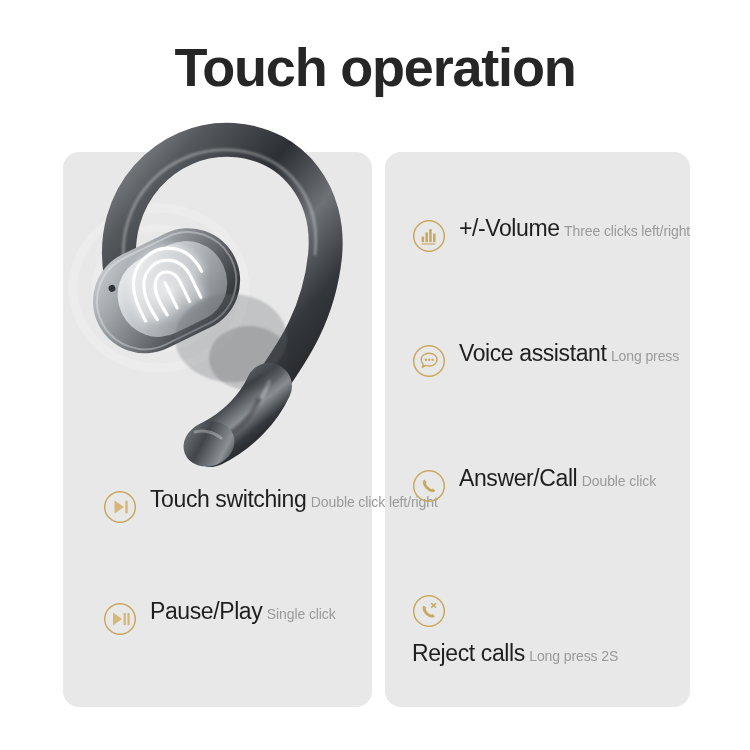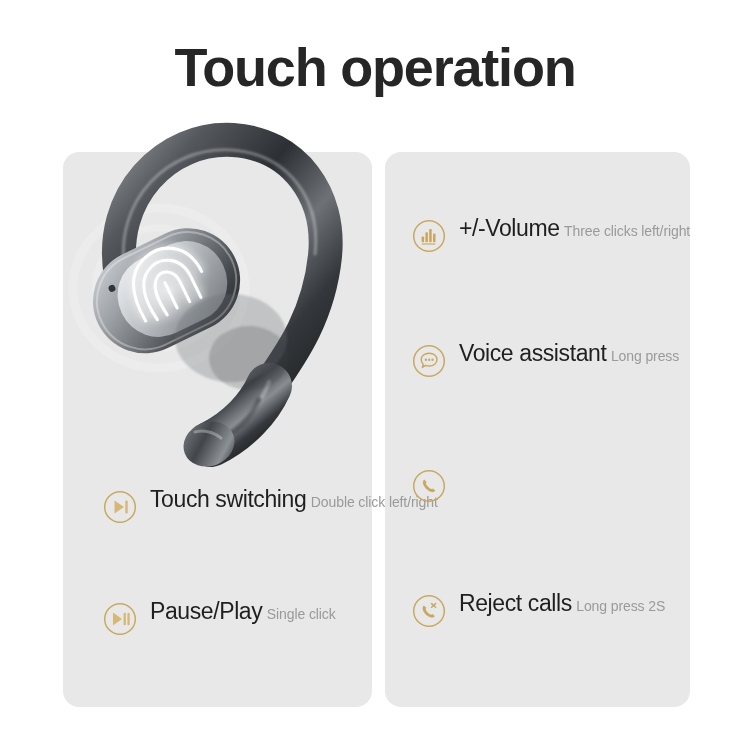--- a/index.html
+++ b/index.html
@@ -93,21 +93,21 @@
     white-space: nowrap;
   }
 
   
   .f-song   { left: 103px; top: 487px; }
   .f-pause  { left: 103px; top: 599px; text-align: center; }
   
   .f-volume { left: 412px; top: 216px; }
   .f-voice  { left: 412px; top: 341px; }
   .f-answer { left: 412px; top: 466px; }
-  .f-reject { left: 412px; top: 591px; }
+  .f-reject { left: 412px; top: 591px; flex-direction: column; }
 </style>
 </head>
 <body>
 
 <div class="page-title">Touch operation</div>
 
 <div class="card card-left"></div>
 <div class="card card-right"></div>
 
 <div class="product-stage">
@@ -274,20 +274,24 @@
 
 <div class="feature f-answer">
   <span class="feature-icon">
     <svg width="34" height="34" viewBox="0 0 34 34" xmlns="http://www.w3.org/2000/svg">
       <circle cx="17" cy="17" r="15.3" fill="none" stroke="#c9a961" stroke-width="1.5"></circle>
       <path d="M12.2 10.6 C 11.1 11.7, 10.6 13.1, 11.0 14.6 C 11.9 18.3, 15.7 22.1, 19.4 23.0
                C 20.9 23.4, 22.3 22.9, 23.4 21.8 L 21.0 19.4 C 20.4 20.0, 19.6 20.2, 18.9 19.9
                C 17.1 19.1, 14.9 16.9, 14.1 15.1 C 13.8 14.4, 14.0 13.6, 14.6 13.0 Z" fill="#c9a961"></path>
     </svg>
   </span>
+  <span class="feature-text">
+    <span class="feature-title">Answer/Call</span>
+    <span class="feature-sub">Double click</span>
+  </span>
 </div>
 
 <div class="feature f-reject">
   <span class="feature-icon">
     <svg width="34" height="34" viewBox="0 0 34 34" xmlns="http://www.w3.org/2000/svg">
       <circle cx="17" cy="17" r="15.3" fill="none" stroke="#c9a961" stroke-width="1.5"></circle>
       <path d="M11.8 11.4 C 10.7 12.5, 10.3 13.9, 10.7 15.3 C 11.6 19.0, 15.3 22.6, 18.9 23.5
                C 20.4 23.9, 21.8 23.4, 22.9 22.3 L 20.6 20.0 C 20.0 20.6, 19.2 20.8, 18.5 20.5
                C 16.8 19.7, 14.7 17.6, 13.9 15.9 C 13.6 15.2, 13.8 14.4, 14.4 13.8 Z" fill="#c9a961"></path>
       <g stroke="#c9a961" stroke-width="1.5" stroke-linecap="round">

